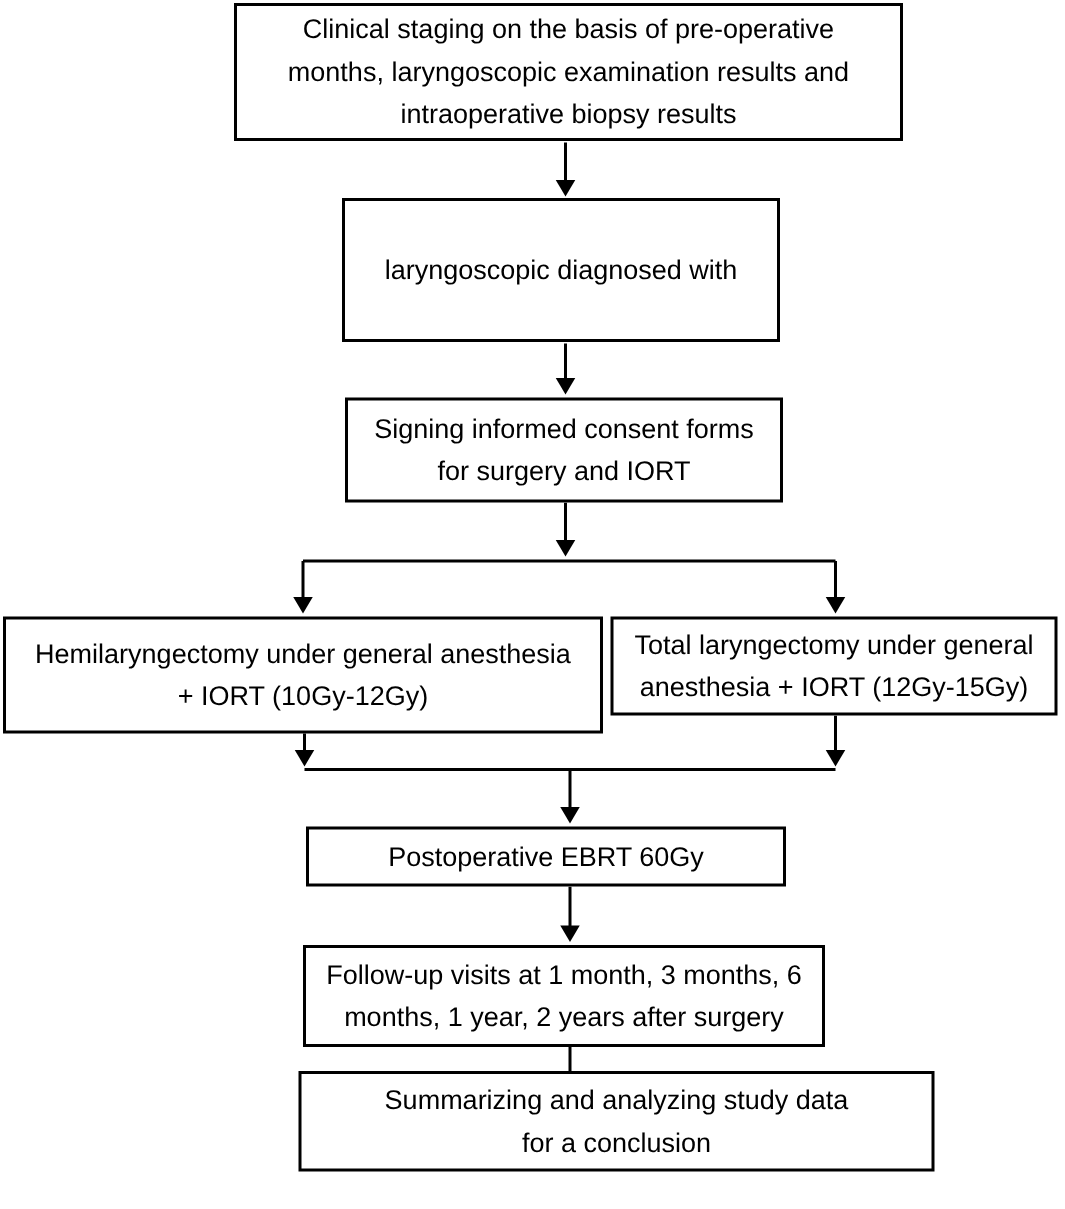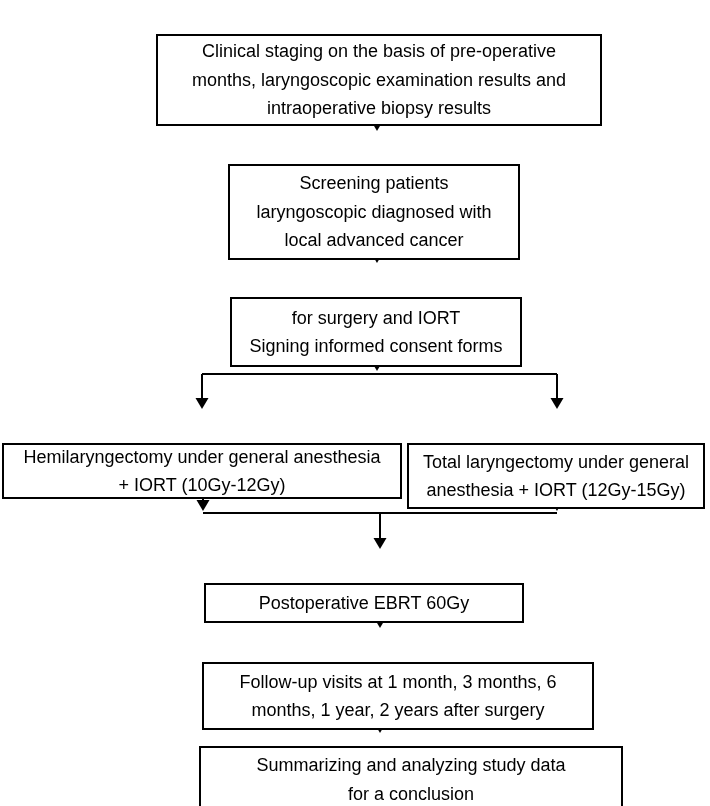--- a/index.html
+++ b/index.html
@@ -22,21 +22,20 @@
     border: 2px solid #000000;
     background: #ffffff;
     display: flex;
     flex-direction: column;
     justify-content: center;
     align-items: center;
     text-align: center;
     font-size: 18px;
     line-height: 28.5px;
     z-index: 2;
-    margin-top: 32px;
   }
   .flow-box .ln {
     white-space: nowrap;
   }
   #connectors {
     position: absolute;
     left: 0;
     top: 0;
     z-index: 1;
   }
@@ -46,24 +45,24 @@
     fill: none;
   }
   #connectors polygon {
     fill: #000000;
     stroke: none;
   }
   
   .box-1 { left: 156px; top: 2px;   width: 446px; height: 92px; }
   .box-2 { left: 228px; top: 132px; width: 292px; height: 96px; }
   .box-3 { left: 230px; top: 265px; width: 292px; height: 70px; }
-  .box-4 { left: 2px;   top: 411px; width: 400px; height: 56px; }
+  .box-4 { left: 2px;   top: 411px; width: 400px; height: 78px; }
   .box-5 { left: 407px; top: 411px; width: 298px; height: 66px; }
   .box-6 { left: 204px; top: 551px; width: 320px; height: 40px; }
-  .box-7 { left: 202px; top: 630px; width: 392px; height: 68px; }
+  .box-7 { left: 202px; top: 630px; width: 348px; height: 68px; }
   .box-8 { left: 199px; top: 714px; width: 424px; height: 67px; }
 </style>
 </head>
 <body>
 
 <div id="page">
 
   <svg id="connectors" width="710" height="806" viewBox="0 0 710 806" aria-hidden="true">
 
     <g>
@@ -116,28 +115,26 @@
     </g>
   </svg>
 
   <div class="flow-box box-1">
     <div class="ln">Clinical staging on the basis of pre-operative</div>
     <div class="ln">months, laryngoscopic examination results and</div>
     <div class="ln">intraoperative biopsy results</div>
   </div>
 
   <div class="flow-box box-2">
-    <div class="ln">Screening patients</div>
     <div class="ln">laryngoscopic diagnosed with</div>
-    <div class="ln">local advanced cancer</div>
   </div>
 
   <div class="flow-box box-3">
+    <div class="ln">Signing informed consent forms</div>
     <div class="ln">for surgery and IORT</div>
-    <div class="ln">Signing informed consent forms</div>
   </div>
 
   <div class="flow-box box-4">
     <div class="ln">Hemilaryngectomy under general anesthesia</div>
     <div class="ln">+ IORT (10Gy-12Gy)</div>
   </div>
 
   <div class="flow-box box-5">
     <div class="ln">Total laryngectomy under general</div>
     <div class="ln">anesthesia + IORT (12Gy-15Gy)</div>

